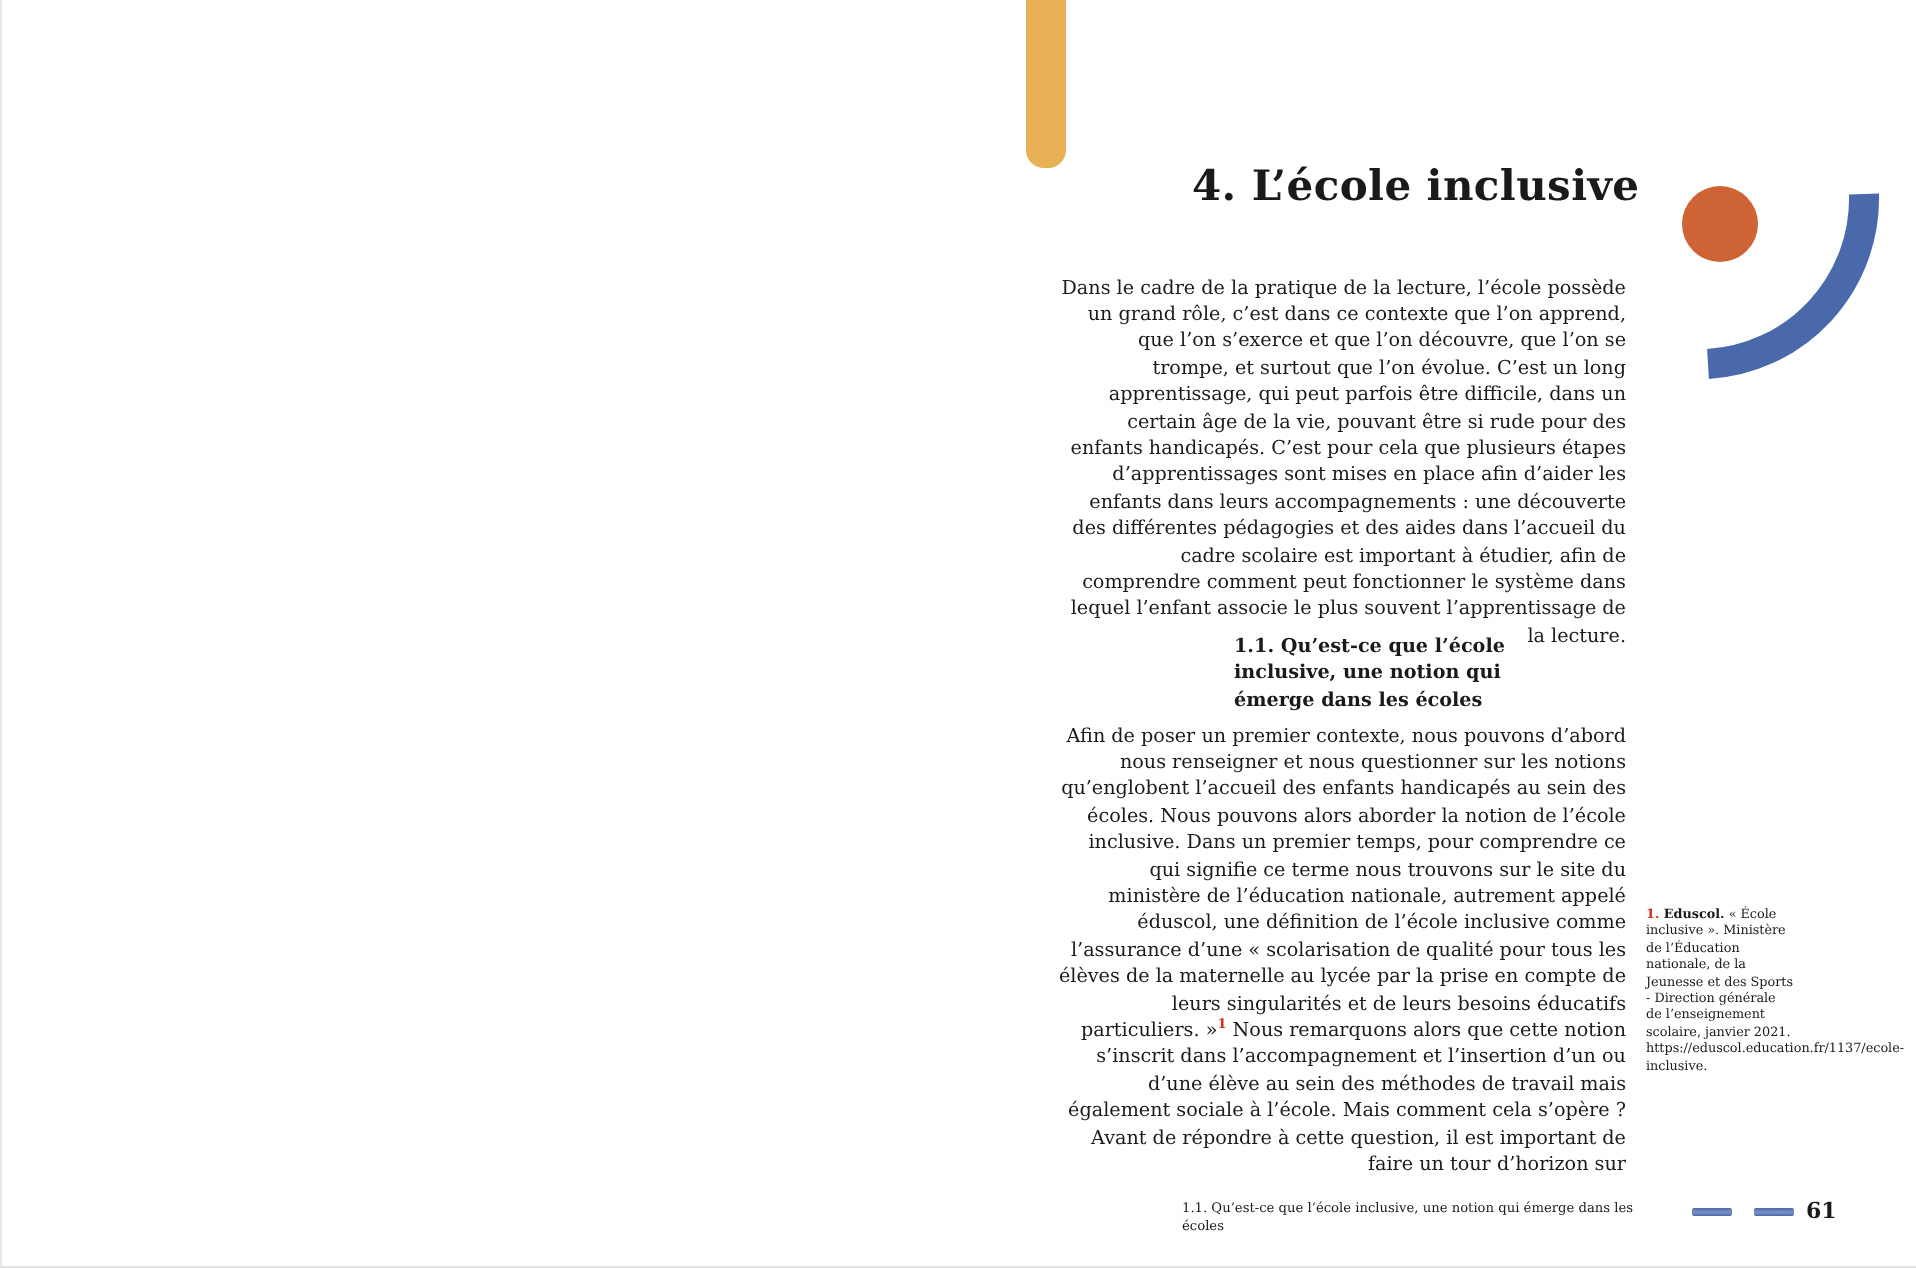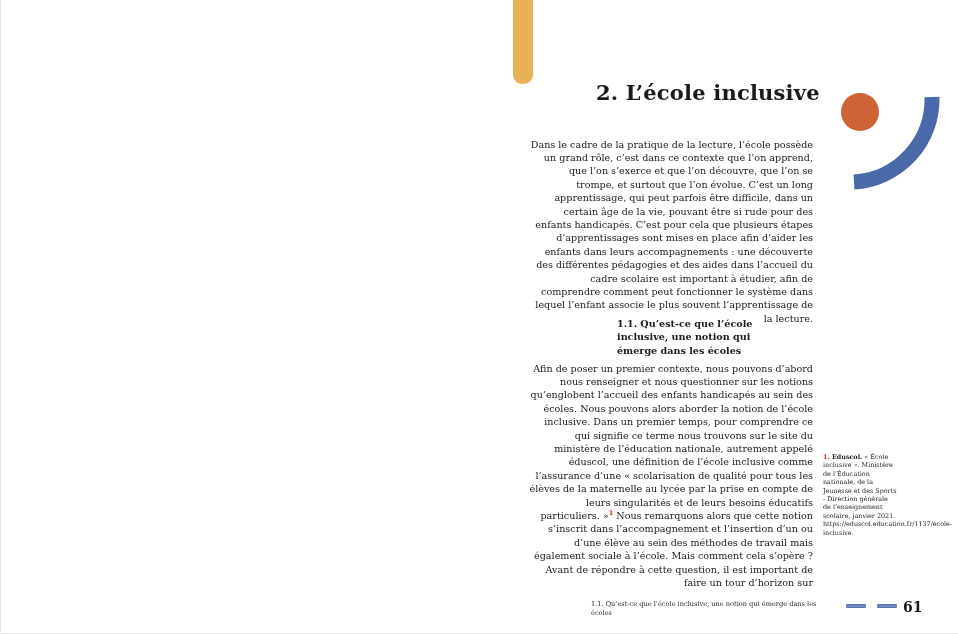--- a/index.html
+++ b/index.html
@@ -115,37 +115,37 @@
     height: 4px;
     border-radius: 1px;
     background: linear-gradient(to bottom, var(--accent_blue), #7b93c4 55%, var(--accent_blue));
   }
   .dash-1 { left: 845px; }
   .dash-2 { left: 876px; }
   .page-number {
     position: absolute;
     left: 902px;
     top: 599px;
-    font-size: 14px;
+    font-size: 11px;
     font-weight: bold;
     color: var(--text);
   }
 </style>
 </head>
 <body>
 
 <div class="page">
 
   <div class="yellow-bar"></div>
   <div class="orange-circle"></div>
   <svg class="blue-arc" viewBox="0 0 102 108">
     <path d="M 91 9 A 83 83 0 0 1 13 94" fill="none" stroke="#4A69AB" stroke-width="15" stroke-linecap="butt"></path>
   </svg>
 
-  <h1 class="chapter-title">2. L’école inclusive</h1>
+  <h1 class="chapter-title">4. L’école inclusive</h1>
 
   <p class="body-par par-1">Dans le cadre de la pratique de la lecture, l’école possède un grand rôle, c’est dans ce contexte que l’on apprend, que l’on s’exerce et que l’on découvre, que l’on se trompe, et surtout que l’on évolue. C’est un long apprentissage, qui peut parfois être difficile, dans un certain âge de la vie, pouvant être si rude pour des enfants handicapés. C’est pour cela que plusieurs étapes d’apprentissages sont mises en place afin d’aider les enfants dans leurs accompagnements&nbsp;: une découverte des différentes pédagogies et des aides dans l’accueil du cadre scolaire est important à étudier, afin de comprendre comment peut fonctionner le système dans lequel l’enfant associe le plus souvent l’apprentissage de la lecture.</p>
 
   <h2 class="subsection-heading">1.1. Qu’est-ce que l’école inclusive, une notion qui émerge dans les écoles</h2>
 
   <p class="body-par par-2"><span>Afin de poser un premier contexte, nous pouvons d’abord nous renseigner et nous questionner sur les notions qu’englobent l’accueil des enfants handicapés au sein des écoles. Nous pouvons alors aborder la notion de l’école inclusive. Dans un premier temps, pour comprendre ce qui signifie ce terme nous trouvons sur le site du ministère de l’éducation nationale, autrement appelé éduscol, une définition de l’école inclusive comme l’assurance d’une «&nbsp;scolarisation de qualité pour tous les élèves de la maternelle au lycée par la prise en compte de leurs singularités et de leurs besoins éducatifs particuliers.&nbsp;»</span><sup class="fn-ref">1</sup><span> Nous remarquons alors que cette notion s’inscrit dans l’accompagnement et l’insertion d’un ou d’une élève au sein des méthodes de travail mais également sociale à l’école. Mais comment cela s’opère&nbsp;? Avant de répondre à cette question, il est important de faire un tour d’horizon sur</span></p>
 
   <div class="footnote"><span class="marker">1.</span><span class="source"> Eduscol.</span><span> «&nbsp;École inclusive&nbsp;». Ministère de l’Éducation nationale, de la Jeunesse et des Sports - Direction générale de l’enseignement scolaire, janvier 2021. https://eduscol.education.fr/1137/ecole-inclusive.</span></div>
 
   <div class="footer-label">1.1. Qu’est-ce que l’école inclusive, une notion qui émerge dans les écoles</div>

